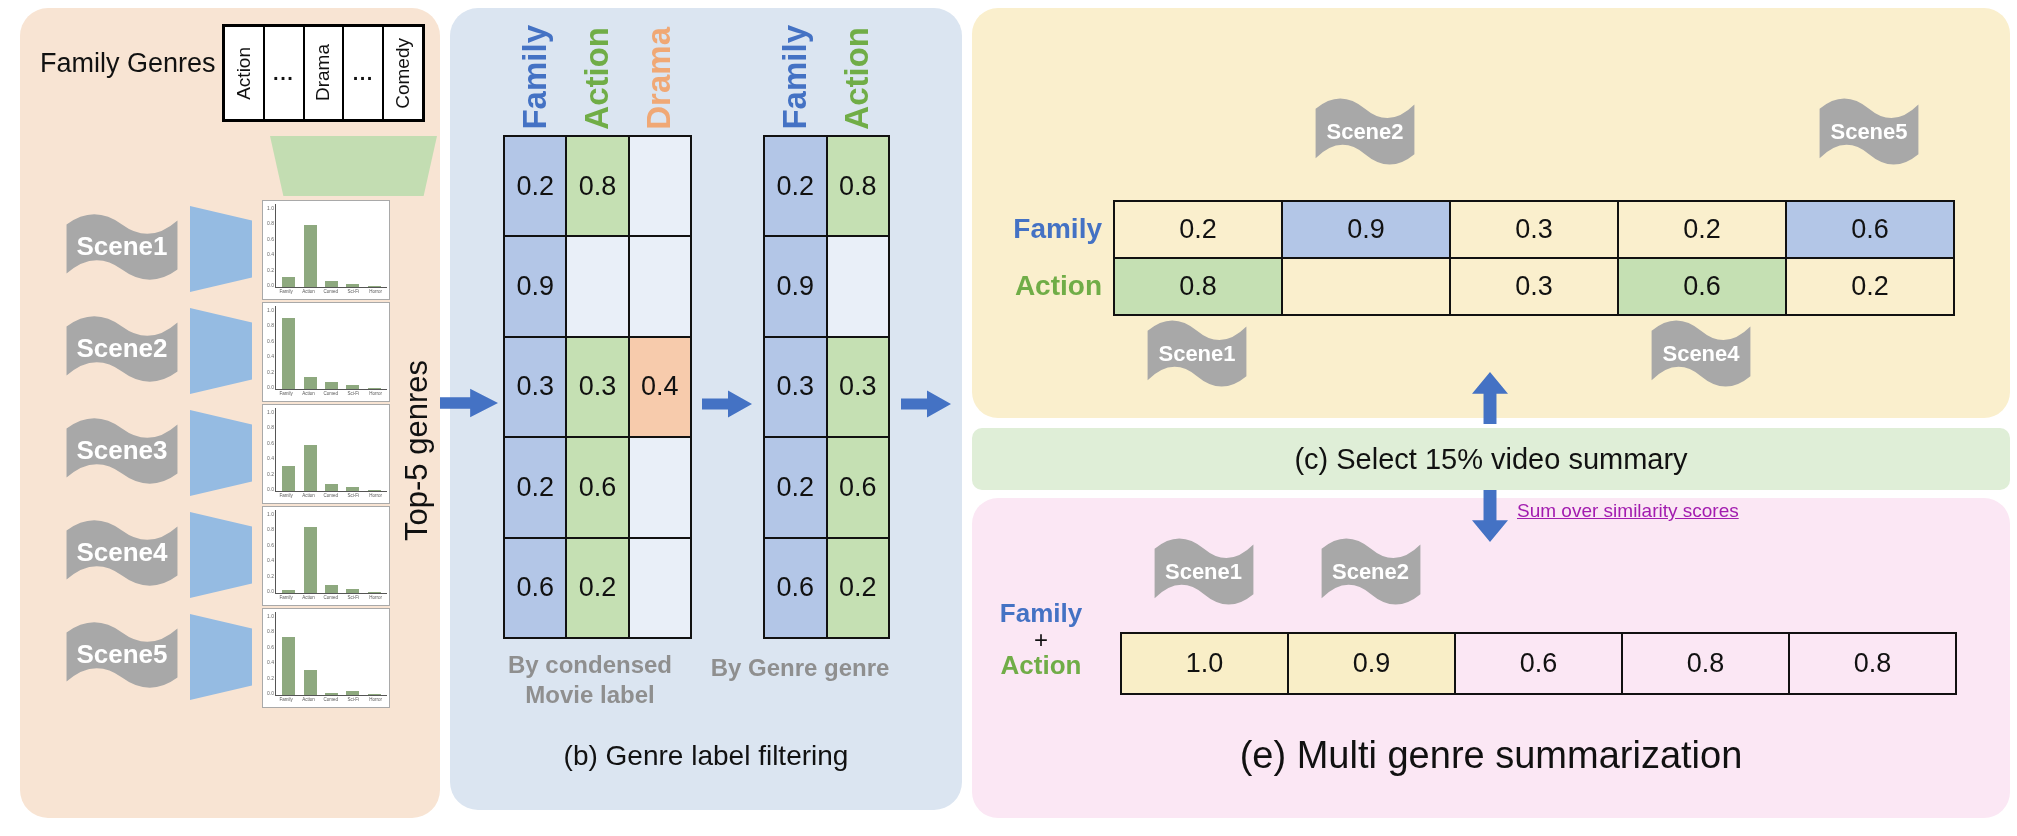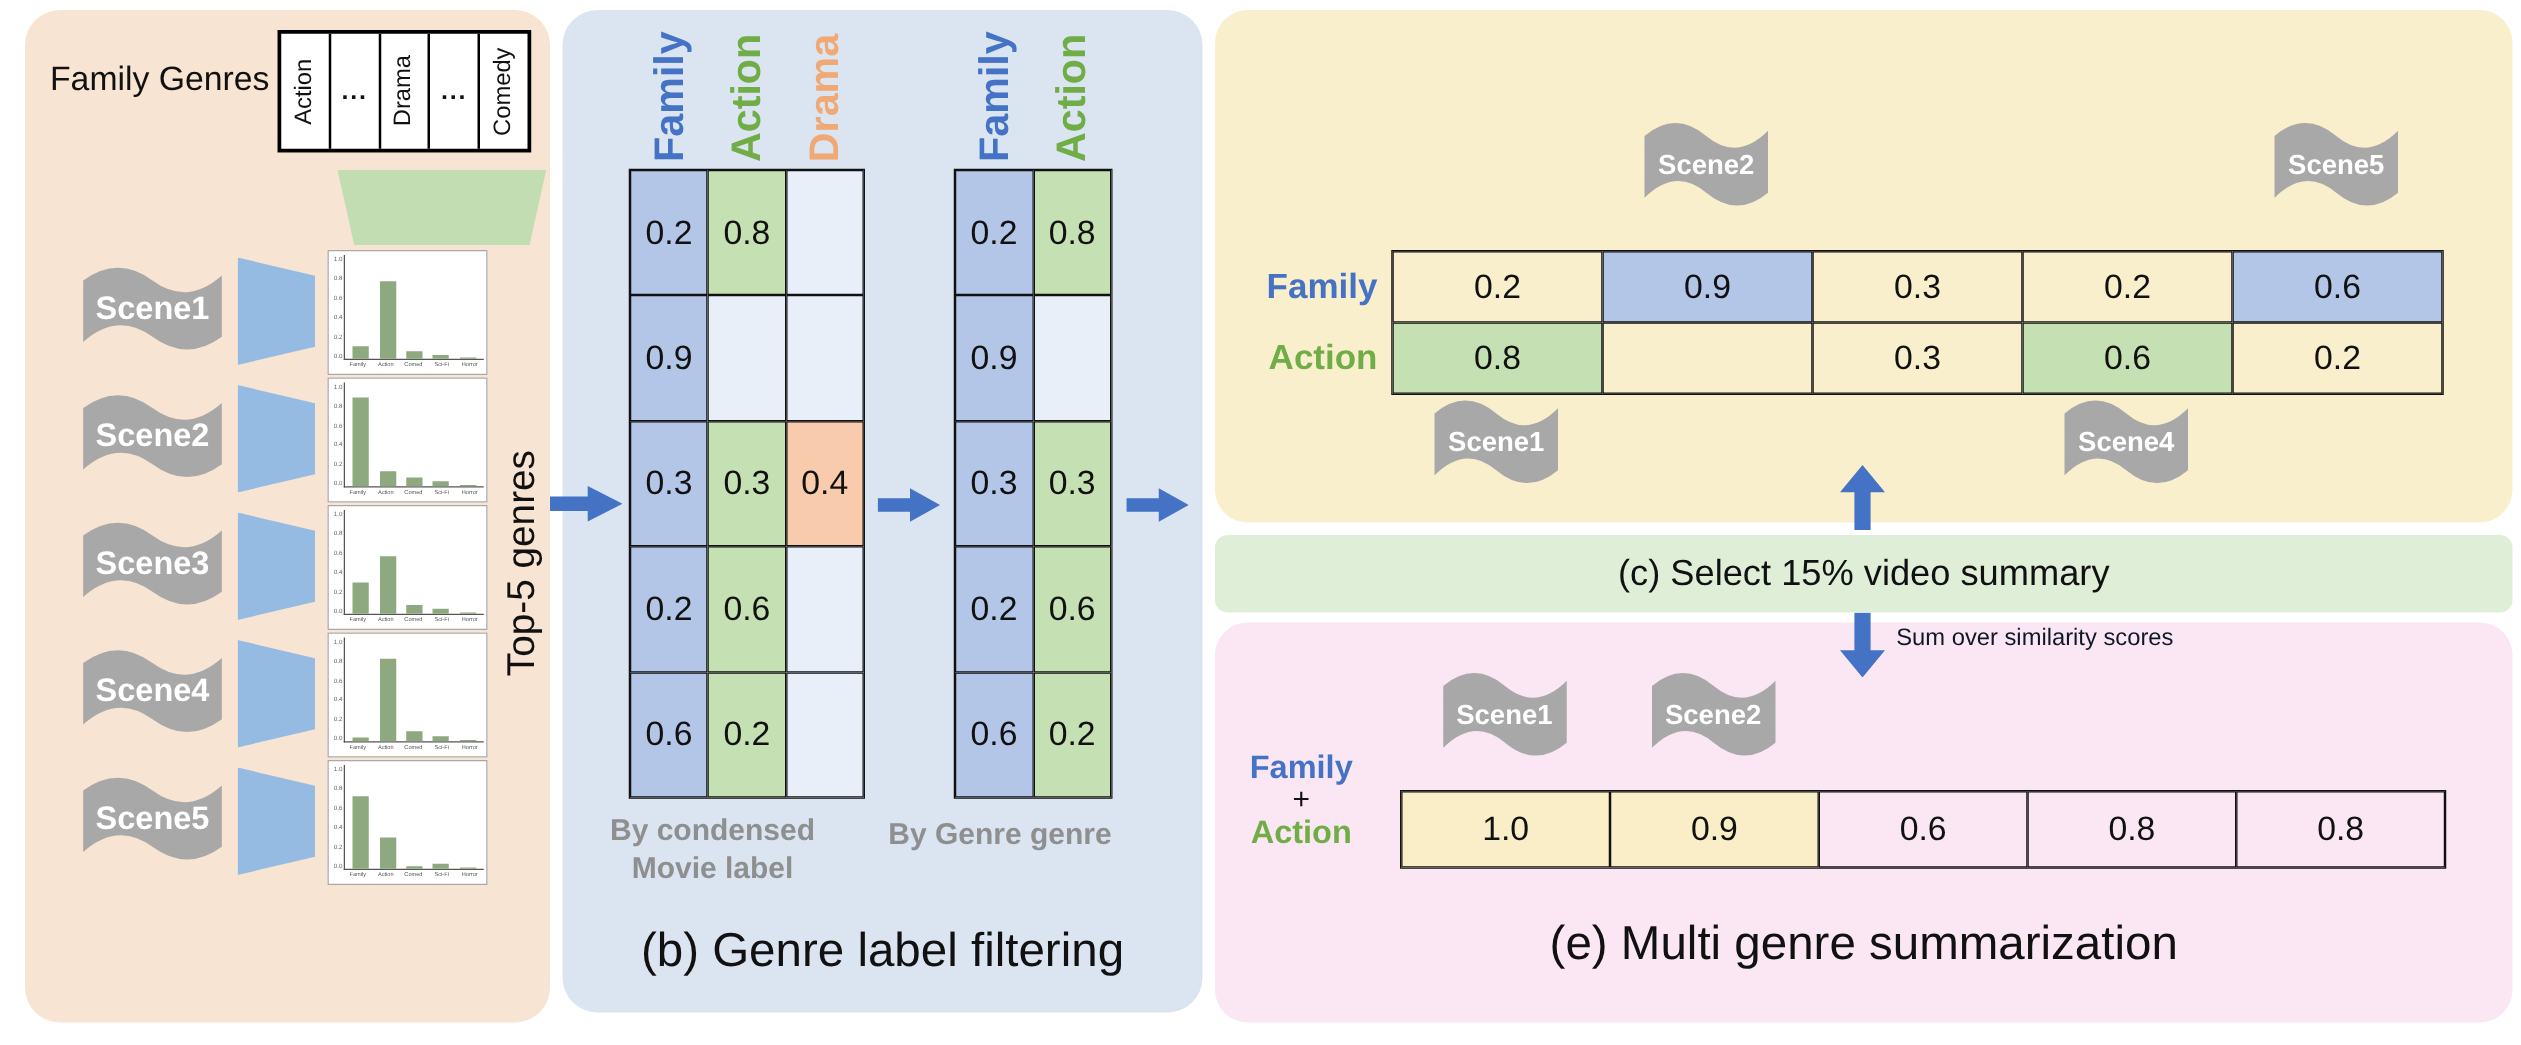--- a/index.html
+++ b/index.html
@@ -57,35 +57,35 @@
   .matrix .cell{border:1.2px solid #111;display:flex;align-items:center;justify-content:center;
                 font-size:27px;}
   .f-blue{background:#b3c6e7;} .f-green{background:#c5e0b3;} .f-orange{background:#f7cbac;}
   .f-empty{background:#e9eff8;} .f-plain{background:transparent;} .f-yellow{background:#f9eec7;}
 
   #b-table1{left:53px;top:127px;width:187px;height:502px;}
   #b-table2{left:313px;top:127px;width:125px;height:502px;}
   .b-head{position:absolute;width:62px;display:flex;align-items:flex-end;justify-content:center;}
   .b-head .vtext{font-size:33px;font-weight:bold;line-height:1;}
   .b-cap{position:absolute;text-align:center;color:#8f8f8f;font-weight:bold;font-size:24px;line-height:1.25;}
-  #b-cap1{left:0;top:642px;width:240px;}
+  #b-cap1{left:20px;top:642px;width:240px;}
   #b-cap2{left:240px;top:645px;width:220px;}
-  .caption-b{position:absolute;left:0;right:0;top:732px;text-align:center;font-size:38px;}
+  .caption-b{position:absolute;left:0;right:0;top:732px;text-align:center;font-size:28px;}
 
   
   .d-title{position:absolute;left:0;right:0;top:20px;text-align:center;font-size:29px;}
   #d-table{left:141px;top:192px;width:840px;height:114px;grid-template-columns:repeat(5,1fr);grid-template-rows:repeat(2,1fr);}
   .d-rowlabel{position:absolute;left:8px;width:126px;height:57px;display:flex;align-items:center;
               justify-content:flex-end;font-weight:bold;font-size:28px;padding-right:4px;box-sizing:border-box;}
 
   
   .c-label{font-size:29px;}
 
   
-  .e-note{position:absolute;left:545px;top:2px;font-size:19px;color:#0f172a;}
+  .e-note{position:absolute;left:545px;top:2px;font-size:19px;color:#a21caf;text-decoration:underline;}
   .e-rowlabel{position:absolute;left:2px;top:102px;width:134px;text-align:center;line-height:1.05;}
   .e-rowlabel .rl-top{display:block;font-weight:bold;font-size:26px;color:#4472c4;}
   .e-rowlabel .rl-mid{display:block;font-size:24px;color:#111;}
   .e-rowlabel .rl-bottom{display:block;font-weight:bold;font-size:26px;color:#70ad47;}
   #e-table{left:148px;top:134px;width:835px;height:61px;grid-template-columns:repeat(5,1fr);}
   .caption-e{position:absolute;left:0;right:0;top:236px;text-align:center;font-size:38px;}
 
   
   .arrow{position:absolute;background:#4472c4;z-index:5;}
   .arrow-right{clip-path:polygon(0 33%,52% 33%,52% 8%,100% 50%,52% 92%,52% 67%,0 67%);}

